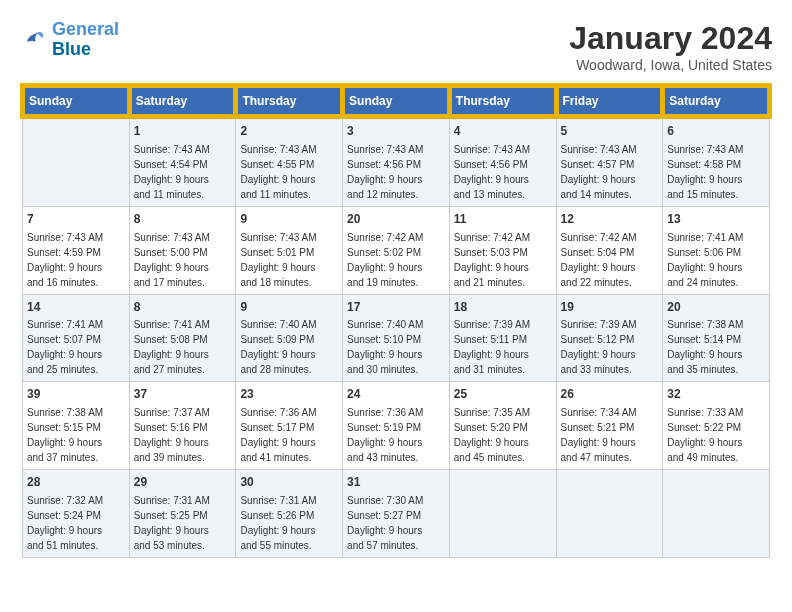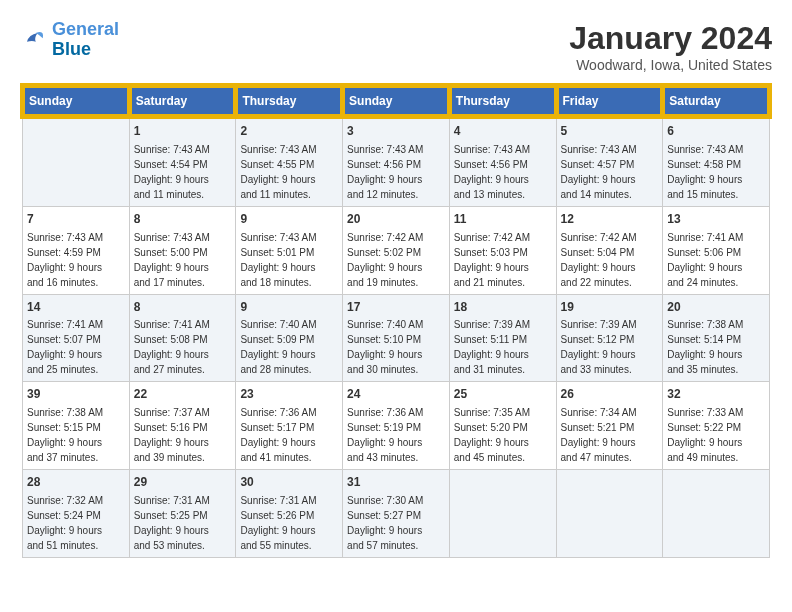--- a/index.html
+++ b/index.html
@@ -206,21 +206,21 @@
           <span class="day-number">20</span>
           <div class="cell-content">Sunrise: 7:38 AM<br>Sunset: 5:14 PM<br>Daylight: 9 hours<br>and 35 minutes.</div>
         </td>
       </tr>
       <tr>
         <td>
           <span class="day-number">39</span>
           <div class="cell-content">Sunrise: 7:38 AM<br>Sunset: 5:15 PM<br>Daylight: 9 hours<br>and 37 minutes.</div>
         </td>
         <td>
-          <span class="day-number">22</span>
+          <span class="day-number">37</span>
           <div class="cell-content">Sunrise: 7:37 AM<br>Sunset: 5:16 PM<br>Daylight: 9 hours<br>and 39 minutes.</div>
         </td>
         <td>
           <span class="day-number">23</span>
           <div class="cell-content">Sunrise: 7:36 AM<br>Sunset: 5:17 PM<br>Daylight: 9 hours<br>and 41 minutes.</div>
         </td>
         <td>
           <span class="day-number">24</span>
           <div class="cell-content">Sunrise: 7:36 AM<br>Sunset: 5:19 PM<br>Daylight: 9 hours<br>and 43 minutes.</div>
         </td>

